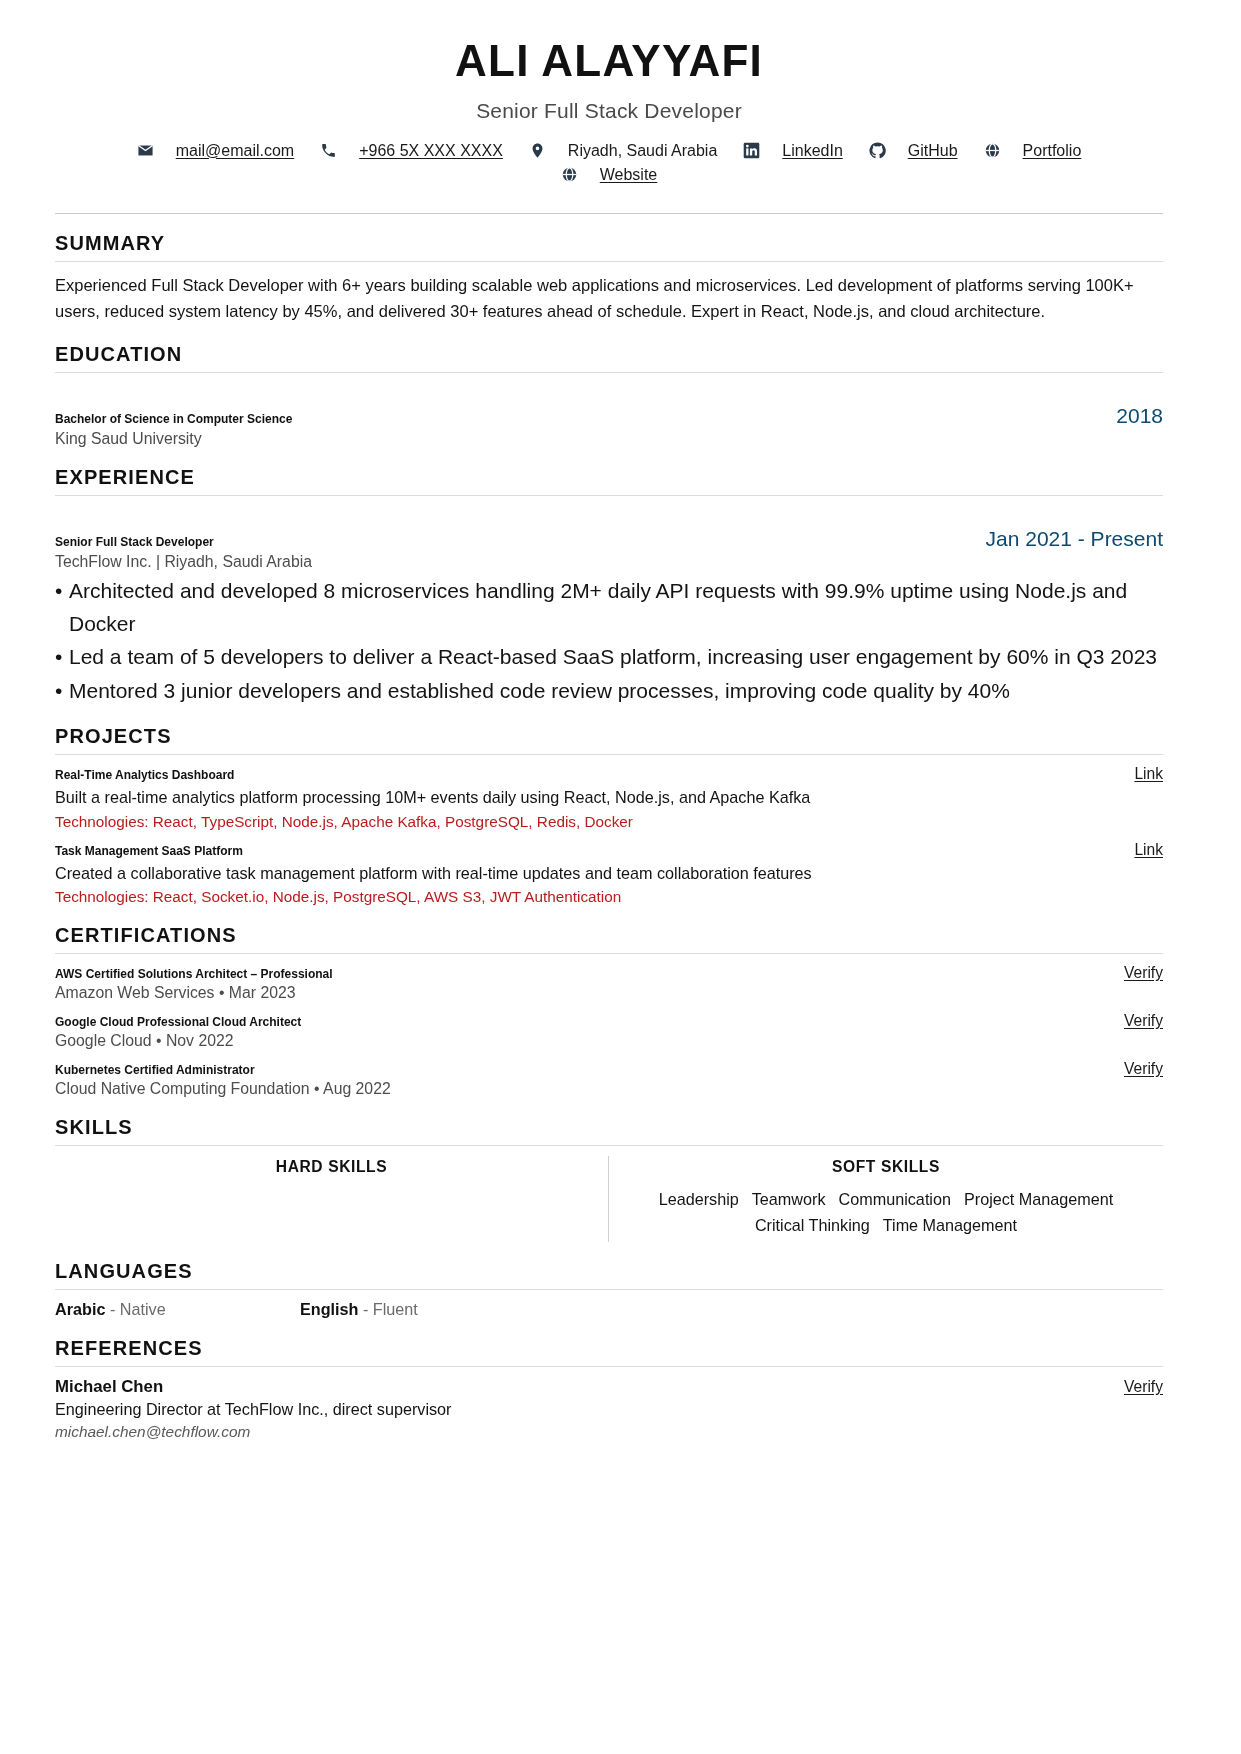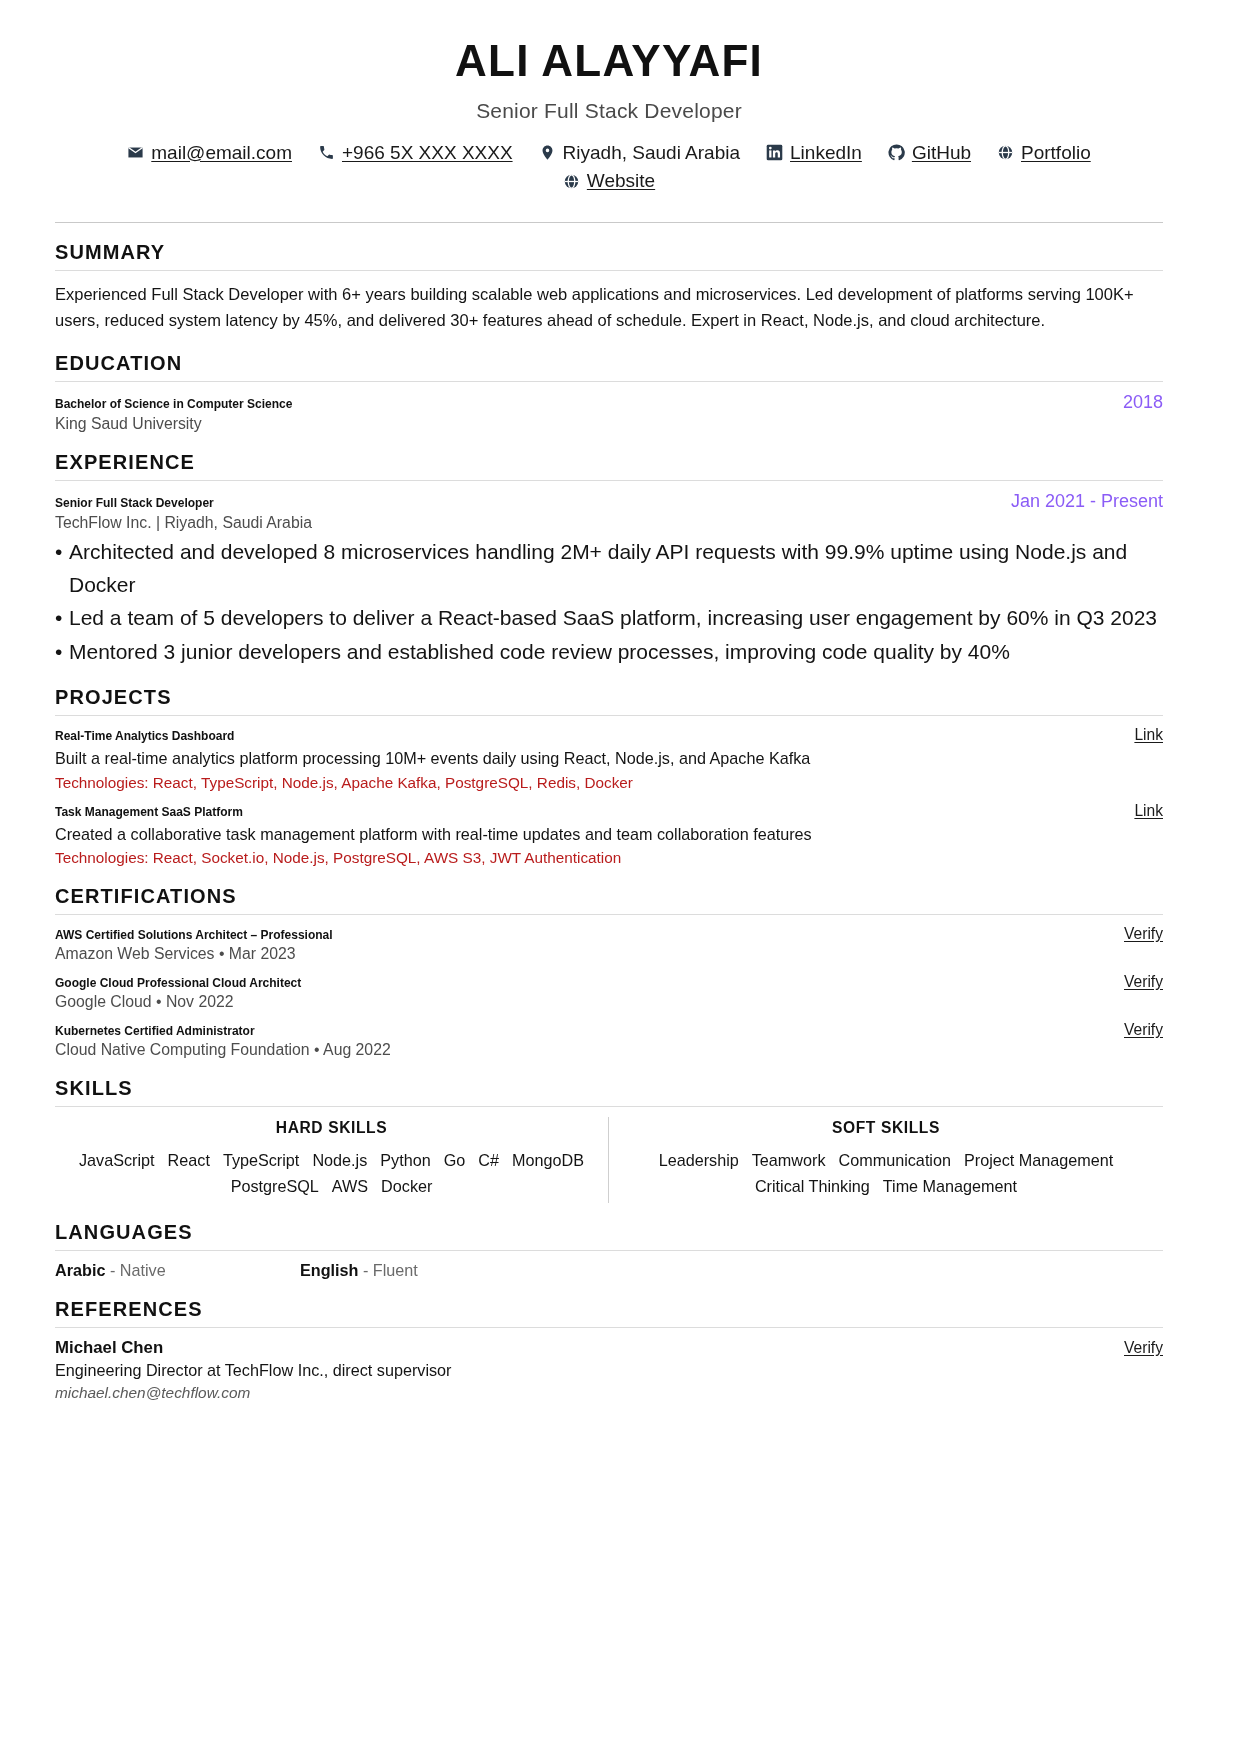--- a/index.html
+++ b/index.html
@@ -44,22 +44,22 @@
     display: flex;
     flex-wrap: wrap;
     justify-content: center;
     align-items: center;
     gap: 0px 26px;
     line-height: 1.5;
   }
   .contact-item {
     display: inline-flex;
     align-items: center;
-    gap: 7px;
-    font-size: 19px;
+    gap: 22px;
+    font-size: 16px;
     color: #222222;
     white-space: nowrap;
   }
   .contact-item .ctext { color: #1a1a1a; }
   .contact-item .ctext.link { text-decoration: underline; text-underline-offset: 2px; }
   .ico {
     display: inline-flex;
     align-items: center;
     justify-content: center;
     width: 17px;
@@ -103,23 +103,24 @@
     justify-content: space-between;
     align-items: baseline;
     gap: 16px;
   }
   .entry-title {
     font-size: 12px;
     font-weight: bold;
     color: #111111;
   }
   .entry-meta {
-    font-size: 18px;
-    color: #8b5cf6;
+    font-size: 21px;
+    color: #0c4a6e;
     white-space: nowrap;
+    margin-top: 21px;
   }
   .entry-sub {
     font-size: 15.8px;
     color: #4d4d4d;
     margin-top: 2px;
   }
   .entry-link {
     font-size: 15.6px;
     color: #1a1a1a;
     text-decoration: underline;
@@ -396,33 +397,20 @@
       <div class="entry-sub">Cloud Native Computing Foundation • Aug 2022</div>
     </div>
   </div>
 
   <div class="section">
     <div class="section-title">SKILLS</div>
     <hr class="section-rule">
     <div class="skills-wrap">
       <div class="skills-col left">
         <div class="skills-head">HARD SKILLS</div>
-        <div class="skills-list">
-            <span>JavaScript</span>
-            <span>React</span>
-            <span>TypeScript</span>
-            <span>Node.js</span>
-            <span>Python</span>
-            <span>Go</span>
-            <span>C#</span>
-            <span>MongoDB</span>
-            <span>PostgreSQL</span>
-            <span>AWS</span>
-            <span>Docker</span>
-          </div>
       </div>
       <div class="skills-col right">
         <div class="skills-head">SOFT SKILLS</div>
         <div class="skills-list">
             <span>Leadership</span>
             <span>Teamwork</span>
             <span>Communication</span>
             <span>Project Management</span>
             <span>Critical Thinking</span>
             <span>Time Management</span>

